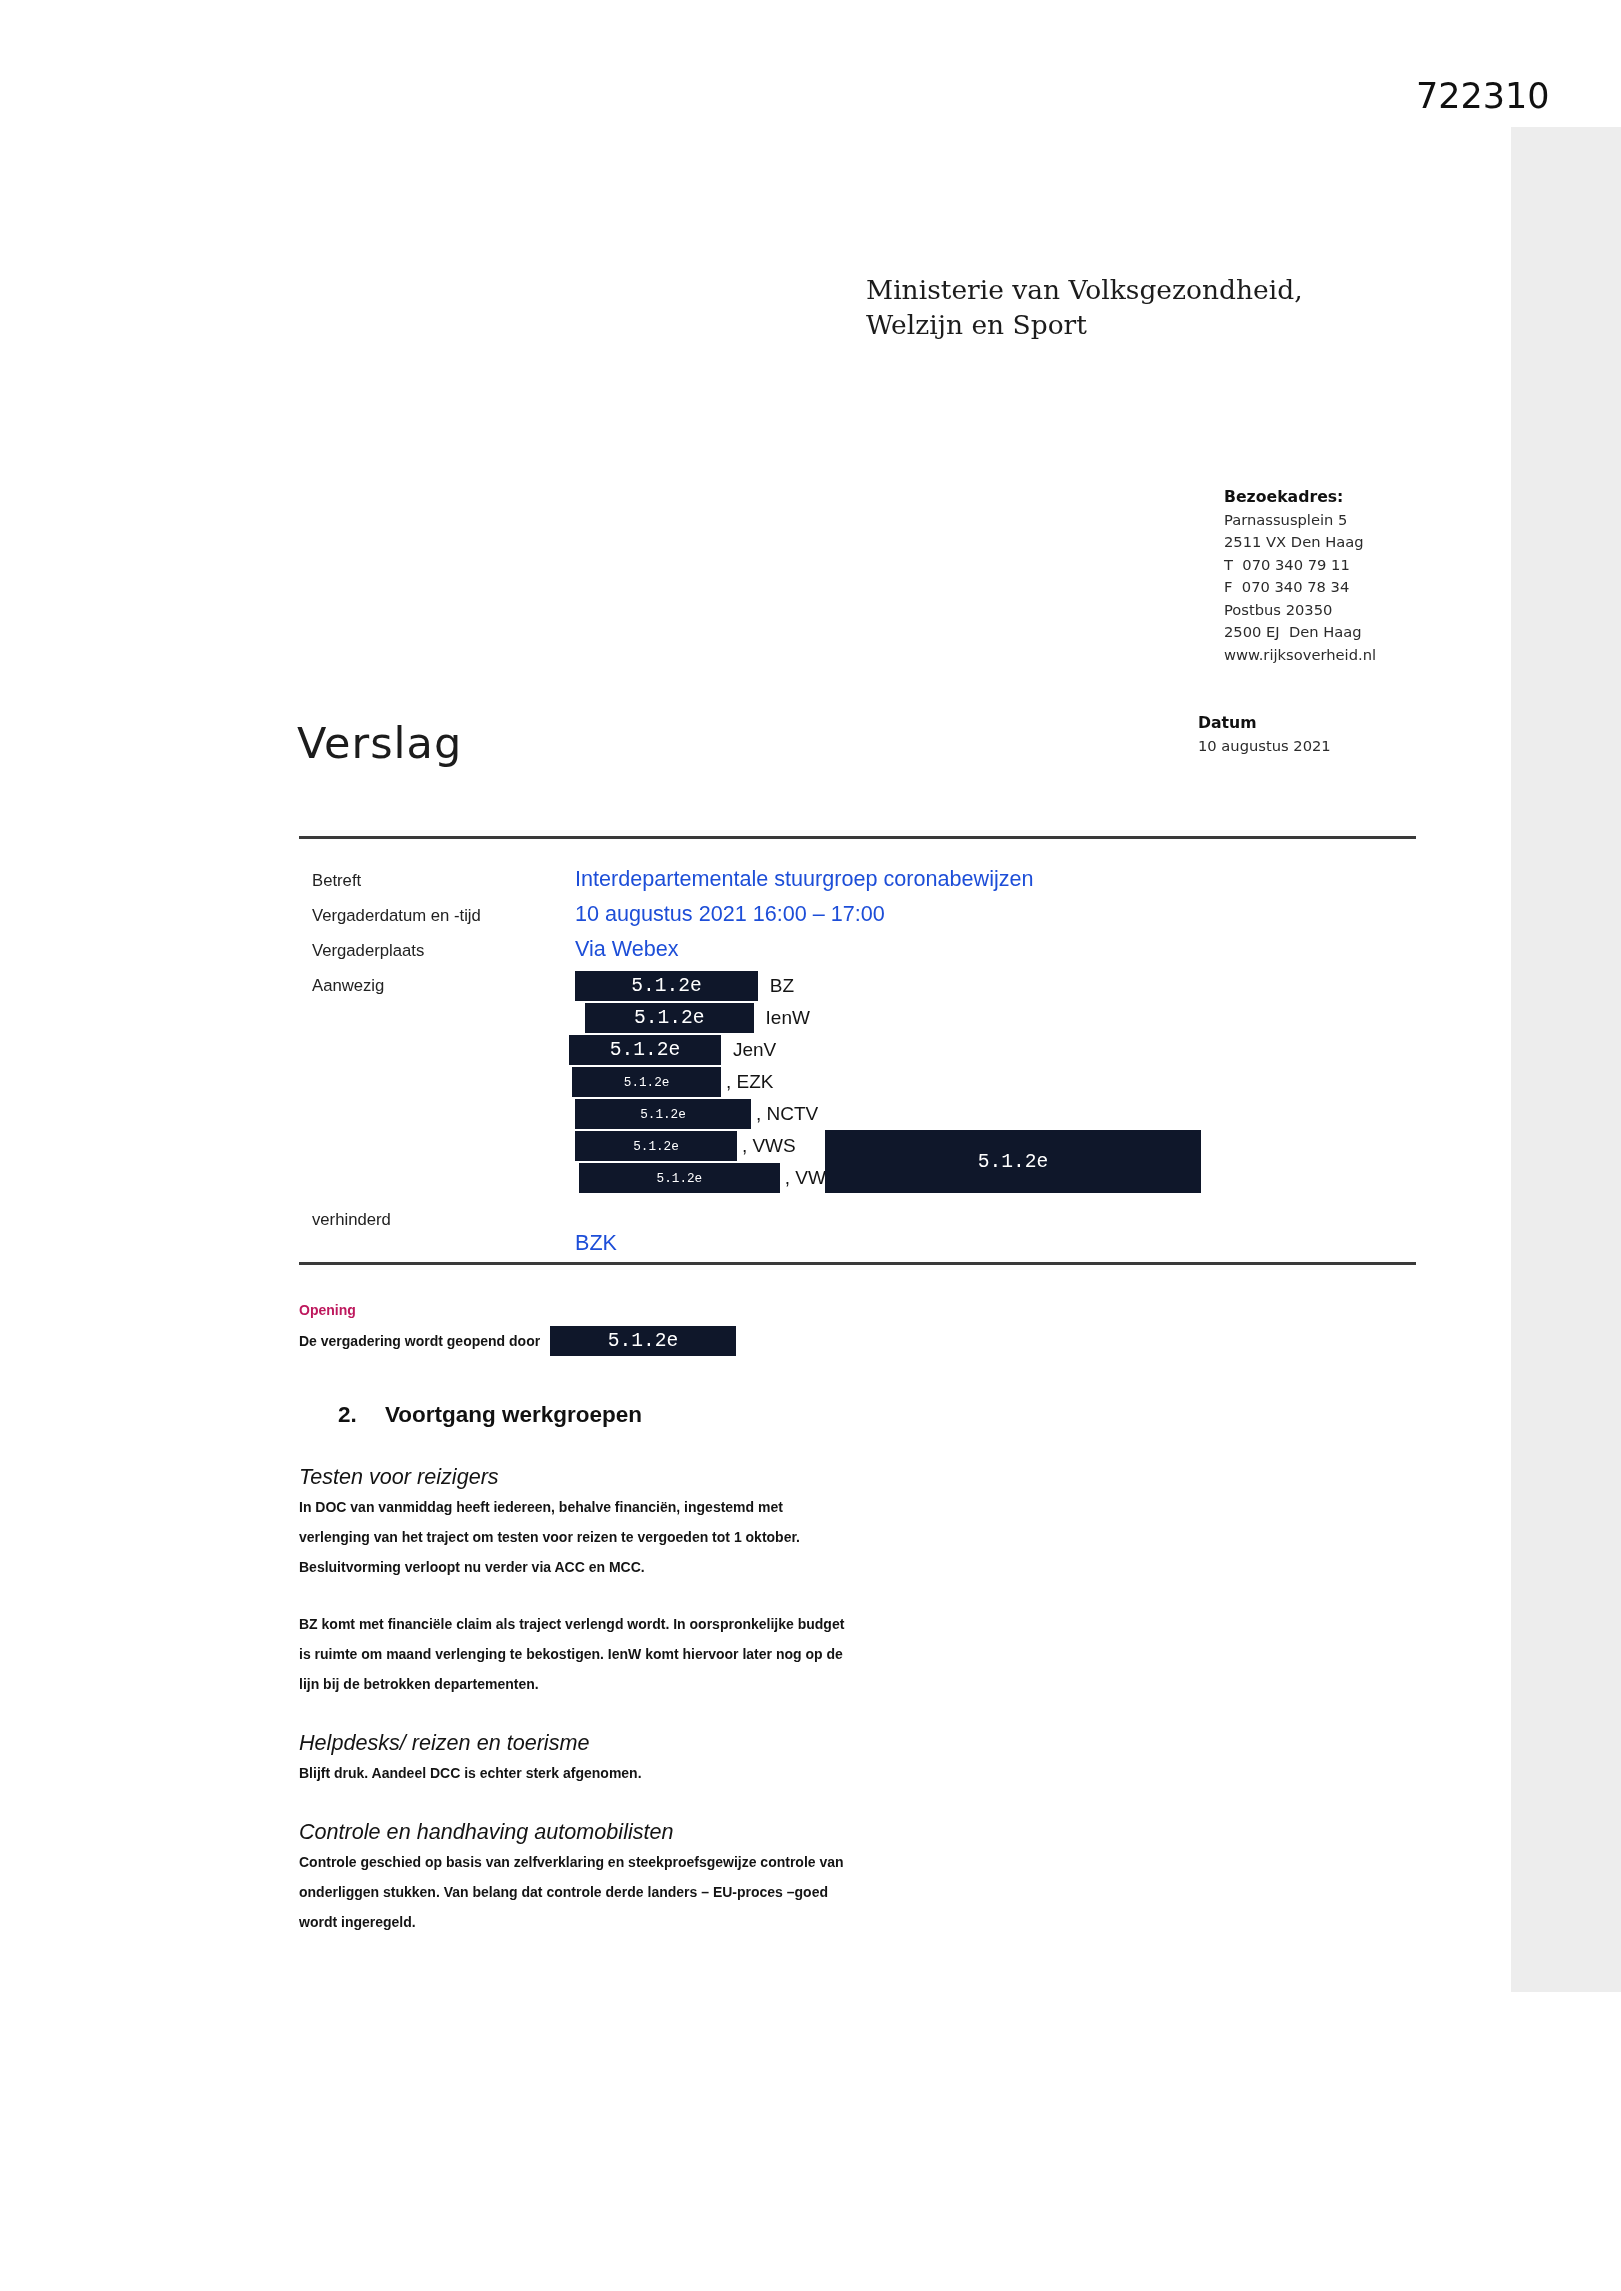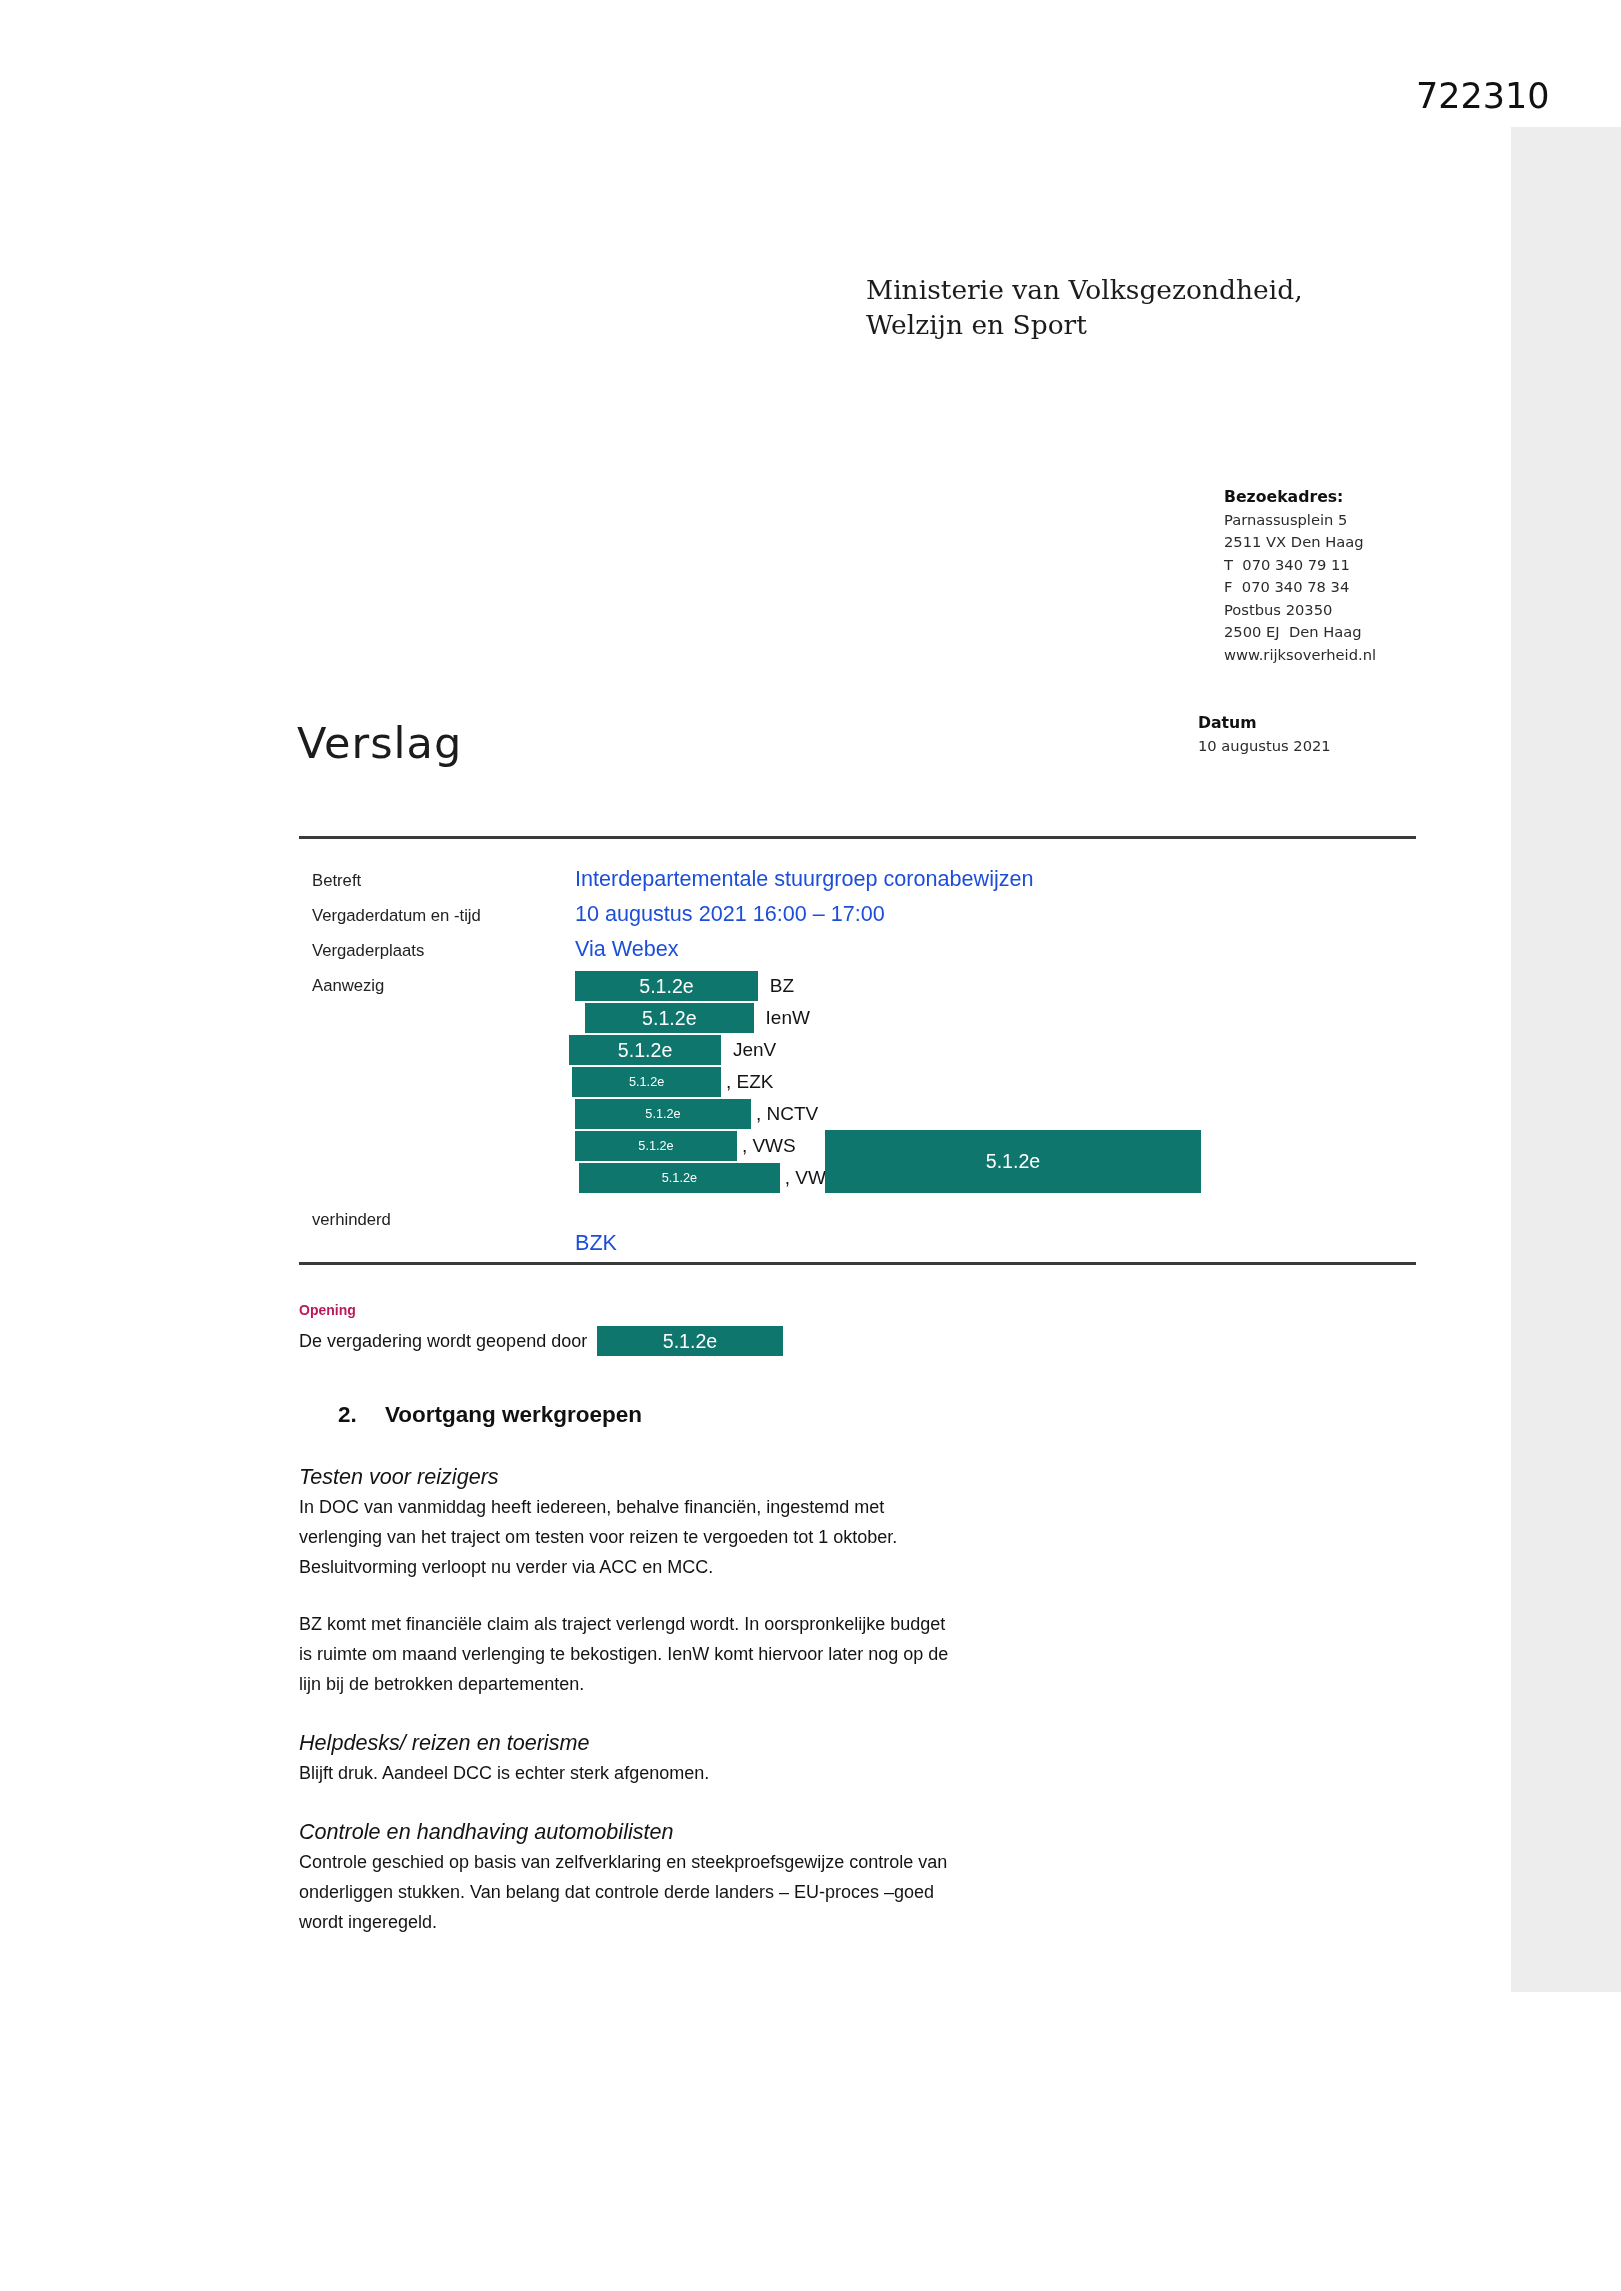--- a/index.html
+++ b/index.html
@@ -58,24 +58,24 @@
   .meta-row { display: flex; align-items: flex-start; min-height: 35px; }
   .meta-label {
     width: 263px; flex: 0 0 263px;
     font-size: 16.7px; color: #222; padding-top: 4.9px;
   }
   .meta-value { font-size: 21.6px; color: #1d4ed8; }
 
   .aanwezig-cell { position: relative; width: 845px; }
   .att-row { display: flex; align-items: center; height: 30px; margin-bottom: 2px; }
   .redact {
-    background: #0f766e; color: #ffffff;
+    background: #0f172a; color: #ffffff;
     display: flex; align-items: center; justify-content: center;
     height: 30px;
-    font-family: Liberation Sans, sans-serif;
+    font-family: Liberation Mono, monospace;
   }
   .rl { font-size: 19.6px; }
   .rs { font-size: 12.7px; }
   .att-suffix { font-size: 19px; color: #141414; margin-left: 11.8px; white-space: pre; }
   .att-suffix.comma { margin-left: 4.9px; }
   .w1 { width: 183px; }
   .w2 { width: 169px; margin-left: 9.8px; }
   .w3 { width: 152px; margin-left: -5.9px; }
   .w4 { width: 149px; margin-left: -2.9px; }
   .w5 { width: 176px; }
@@ -84,21 +84,21 @@
   .bigbox {
     position: absolute; left: 250px; top: 159px; width: 376px; height: 63px;
     font-size: 19.6px;
   }
   .box2 { width: 137px; margin-left: 9.8px; font-size: 15.7px; }
   .verhinderd-row { margin-top: 9.8px; min-height: 69px; }
   .verhinderd-row .meta-label { font-size: 16.7px; }
   .verhinderd-row .meta-value { padding-top: 25.5px; }
 
   .content { position: absolute; left: 299px; top: 1296px; width: 1117px; }
-  .content .line { font-size: 18px; line-height: 30px; white-space: nowrap; color: #141414; }
+  .content .line { font-size: 14px; line-height: 30px; white-space: nowrap; color: #141414; font-weight: bold; }
   .opening-heading { font-size: 14px; font-weight: bold; line-height: 29px; color: #be185d; }
   .opening-line { display: flex; align-items: center; height: 32px; }
   .opening-redact { width: 186px; margin-left: 9.8px; font-size: 19.6px; }
   .section2 { display: flex; margin-top: 43px; margin-left: 39px; font-size: 22.5px; font-weight: bold; color: #111; line-height: 29px; }
   .section2 .num { width: 47px; }
   .sub-title { font-style: italic; font-size: 21.6px; line-height: 30px; color: #141414; }
   .mt-sub1 { margin-top: 33px; }
   .mt-para2 { margin-top: 27.4px; }
   .mt-sub2 { margin-top: 29px; }
   .mt-sub3 { margin-top: 29px; }

